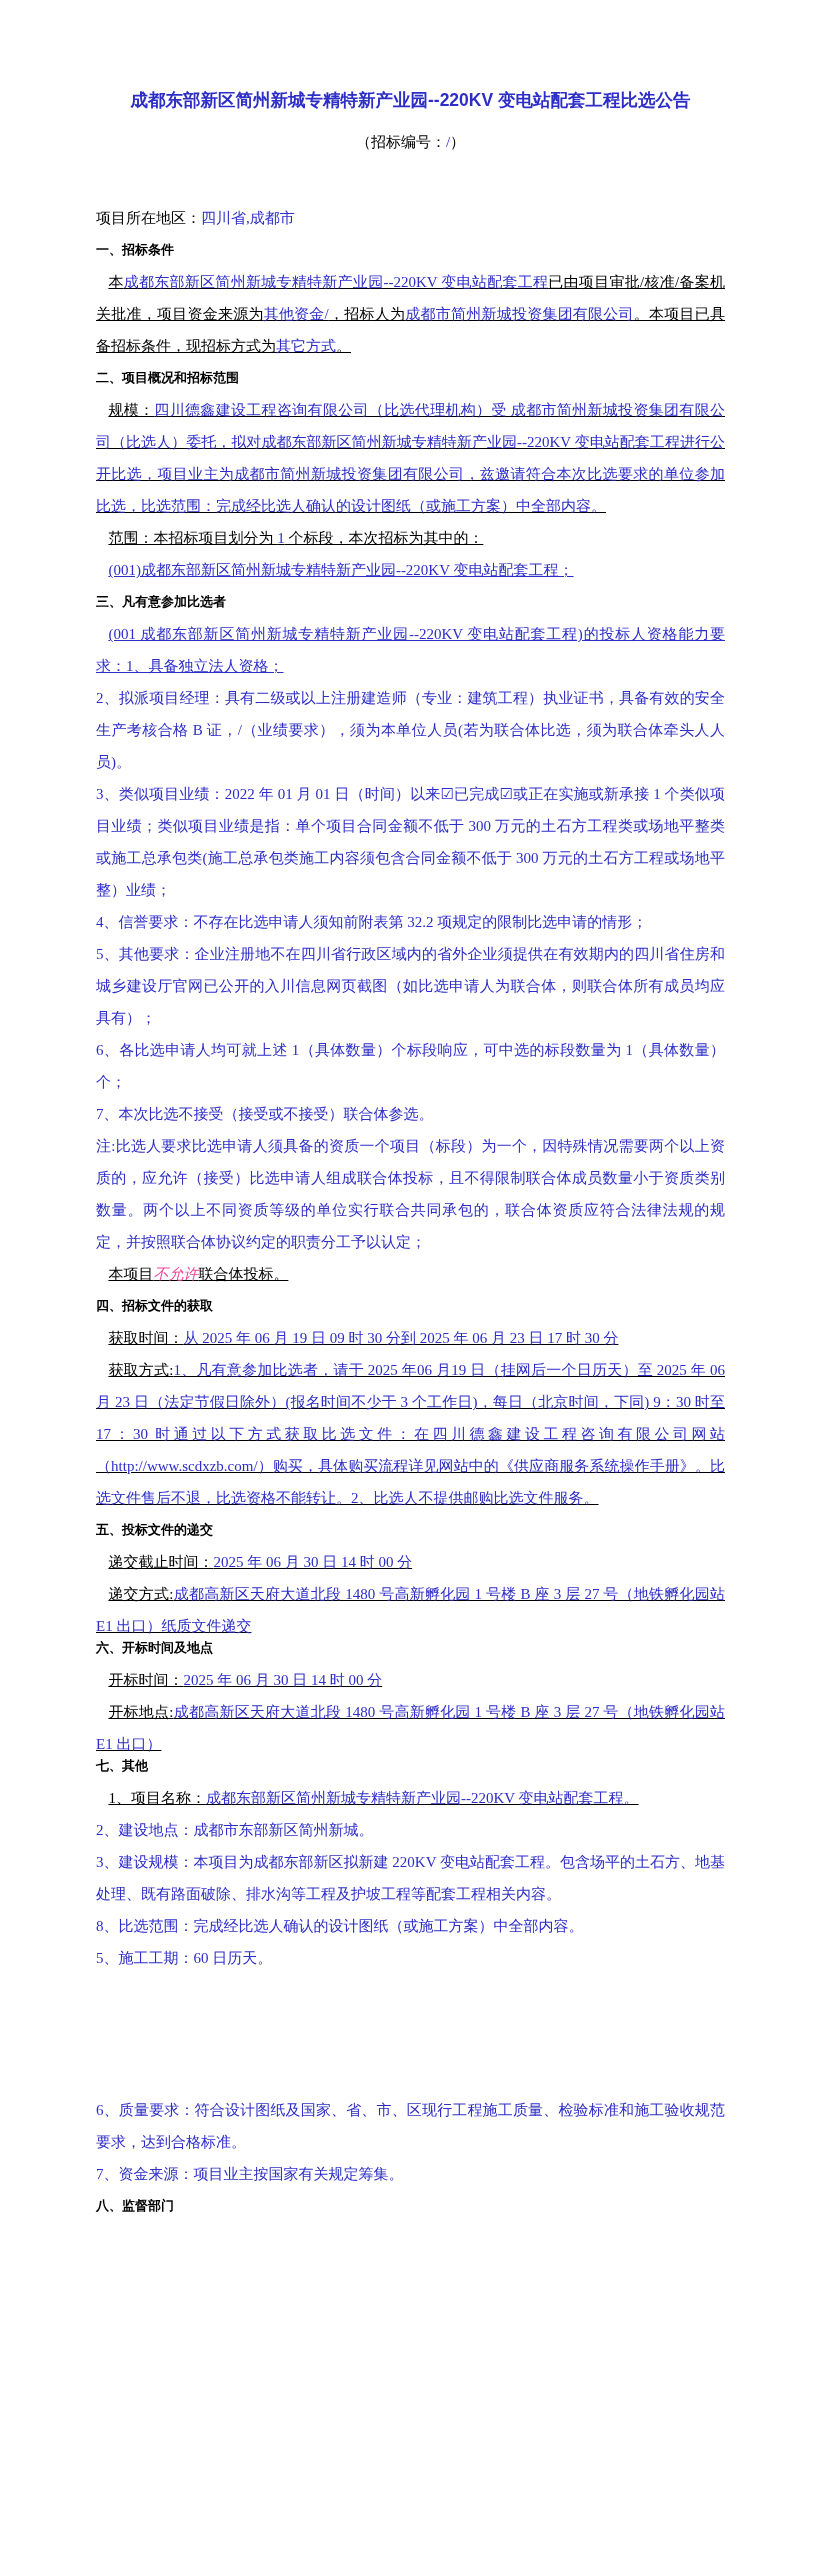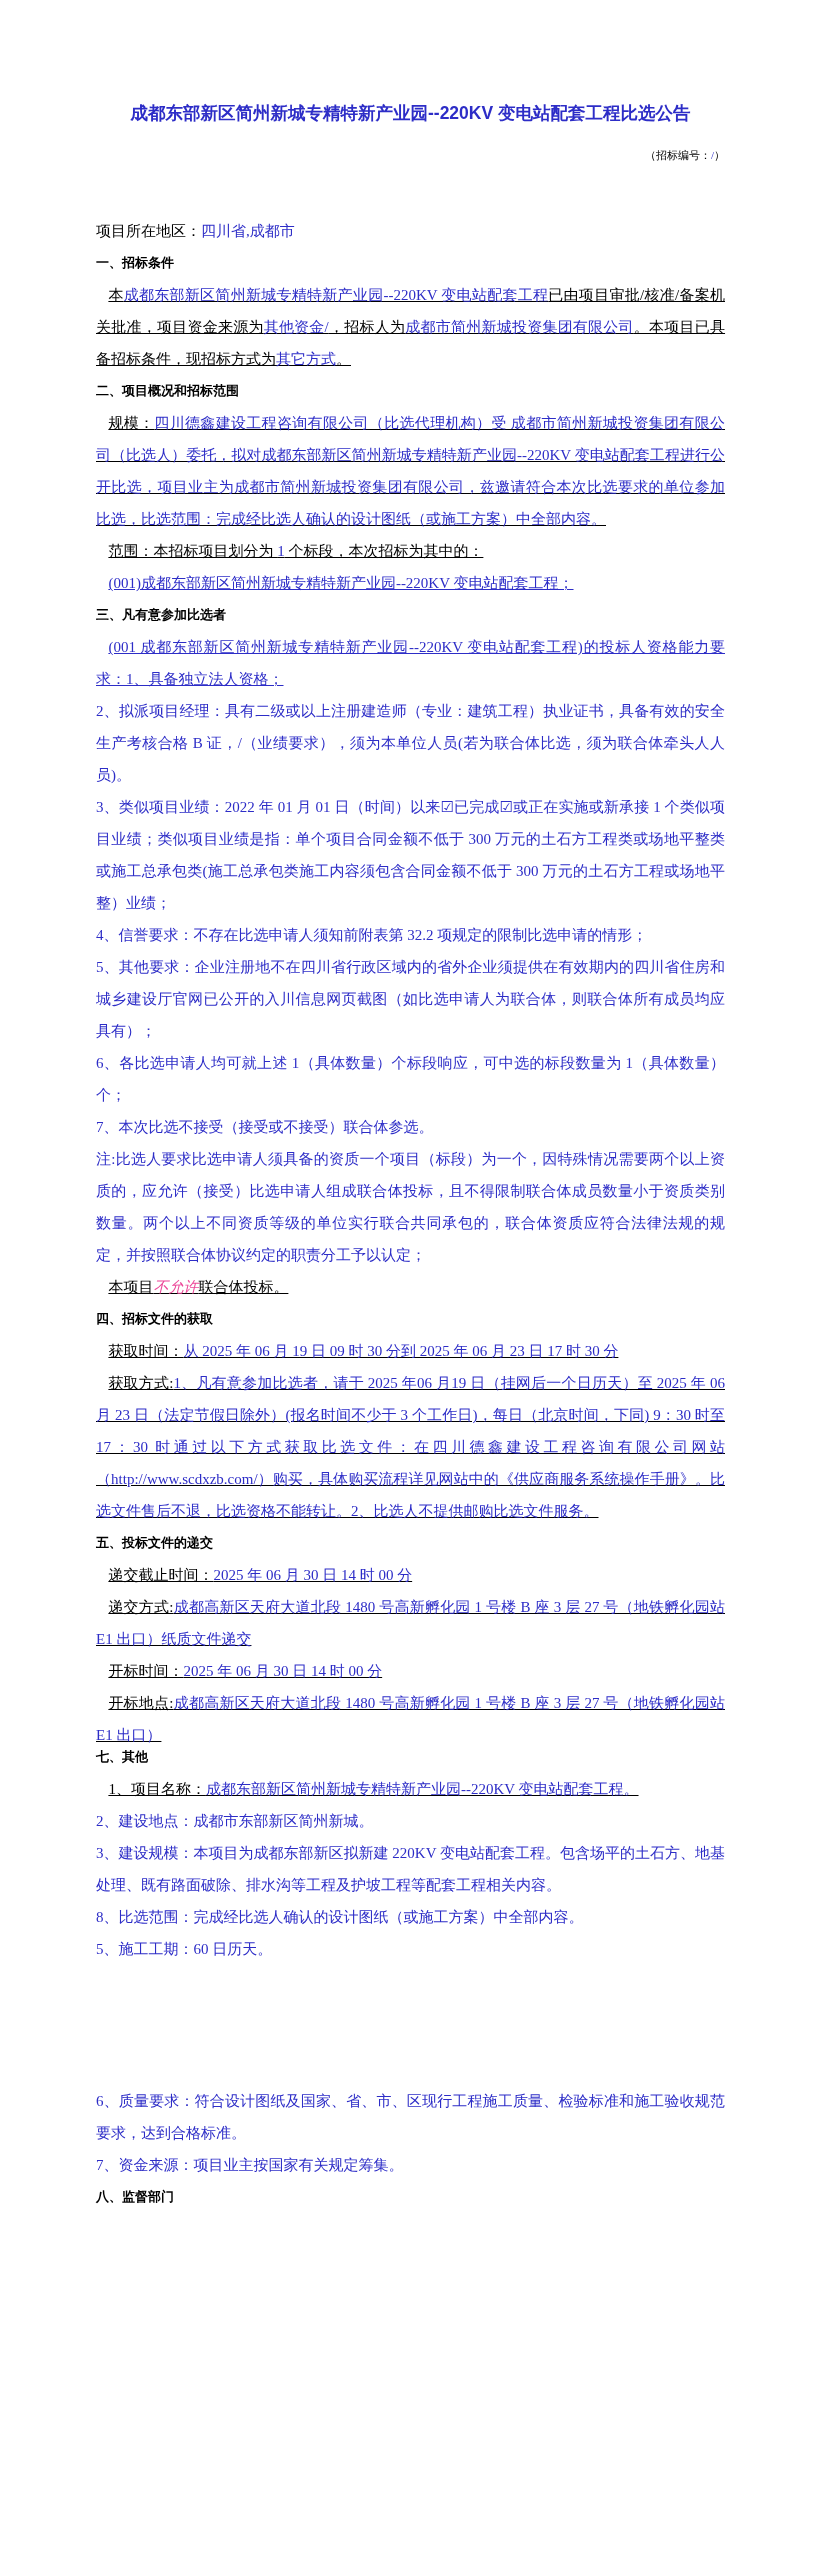--- a/index.html
+++ b/index.html
@@ -1,28 +1,28 @@
 <!DOCTYPE html>
 <html lang="zh" style="font-size:8.2px"><head>
 <meta charset="utf-8">
 <style>
   html,body{margin:0;padding:0;background:#fff;}
   .page{position:relative;width:818px;height:3468px;background:#ffffff;overflow:hidden;
         font-family:"Liberation Serif","DejaVu Serif",serif;font-size:15px;color:#000;}
-  .content{padding:13px 93px 0 96px;}
+  .content{padding:0 93px 0 96px;}
   p{margin:0;line-height:32px;text-align:justify;}
   .ind{text-indent:12.4px;text-decoration:underline;}
   .k{color:#000000;}
   .b{color:#2d2dc7;}
   .bi{color:#ec4899;font-style:italic;}
   .hd{font-family:"Liberation Sans","DejaVu Sans",sans-serif;font-weight:bold;
       font-size:13px;line-height:32px;margin:0;color:#000;text-align:left;text-indent:0;}
   .title{padding-top:87px;text-align:center;font-family:"Liberation Sans","DejaVu Sans",sans-serif;
          font-weight:bold;font-size:17.5px;line-height:26px;color:#2d2dc7;}
-  .subtitle{margin-top:13.4px;text-align:right;font-size:11px;line-height:32px;}
+  .subtitle{margin-top:13.4px;text-align:center;font-size:15px;line-height:32px;}
   .region{margin-top:44px;}
   .gap1{}
   .gap2{margin-top:120px;}
   #h6x{margin-top:-10.3px;}
   #h7x{margin-top:-10.3px;}
   .supervise{margin-top:30px;}
 </style>
 </head>
 <body>
 
@@ -64,20 +64,21 @@
     <p class="hd">四、招标文件的获取</p>
 
     <p class="ind"><span class="k">获取时间：</span><span class="b">从 2025 年 06 月 19 日 09 时 30 分到 2025 年 06 月 23 日 17 时 30 分</span></p>
     <p class="ind"><span class="k">获取方式:</span><span class="b">1、凡有意参加比选者，请于 2025 年06 月19 日（挂网后一个日历天）至 2025 年 06 月 23 日（法定节假日除外）(报名时间不少于 3 个工作日)，每日（北京时间，下同) 9：30 时至 17：30 时通过以下方式获取比选文件：在四川德鑫建设工程咨询有限公司网站（http://www.scdxzb.com/）购买，具体购买流程详见网站中的《供应商服务系统操作手册》。比选文件售后不退，比选资格不能转让。2、比选人不提供邮购比选文件服务。</span></p>
 
     <p class="hd">五、投标文件的递交</p>
 
     <p class="ind"><span class="k">递交截止时间：</span><span class="b">2025 年 06 月 30 日 14 时 00 分</span></p>
     <p class="ind"><span class="k">递交方式:</span><span class="b">成都高新区天府大道北段 1480 号高新孵化园 1 号楼 B 座 3 层 27 号（地铁孵化园站 E1 出口）纸质文件递交</span></p>
 
+    <p class="hd" id="h6x">六、开标时间及地点</p>
 
     <p class="ind"><span class="k">开标时间：</span><span class="b">2025 年 06 月 30 日 14 时 00 分</span></p>
     <p class="ind"><span class="k">开标地点:</span><span class="b">成都高新区天府大道北段 1480 号高新孵化园 1 号楼 B 座 3 层 27 号（地铁孵化园站 E1 出口）</span></p>
 
     <p class="hd" id="h7x">七、其他</p>
 
     <p class="ind"><span class="k">1、项目名称：</span><span class="b">成都东部新区简州新城专精特新产业园--220KV 变电站配套工程。</span></p>
     <p class="b">2、建设地点：成都市东部新区简州新城。</p>
     <p class="b">3、建设规模：本项目为成都东部新区拟新建 220KV 变电站配套工程。包含场平的土石方、地基处理、既有路面破除、排水沟等工程及护坡工程等配套工程相关内容。</p>
     <p class="b">8、比选范围：完成经比选人确认的设计图纸（或施工方案）中全部内容。</p>

